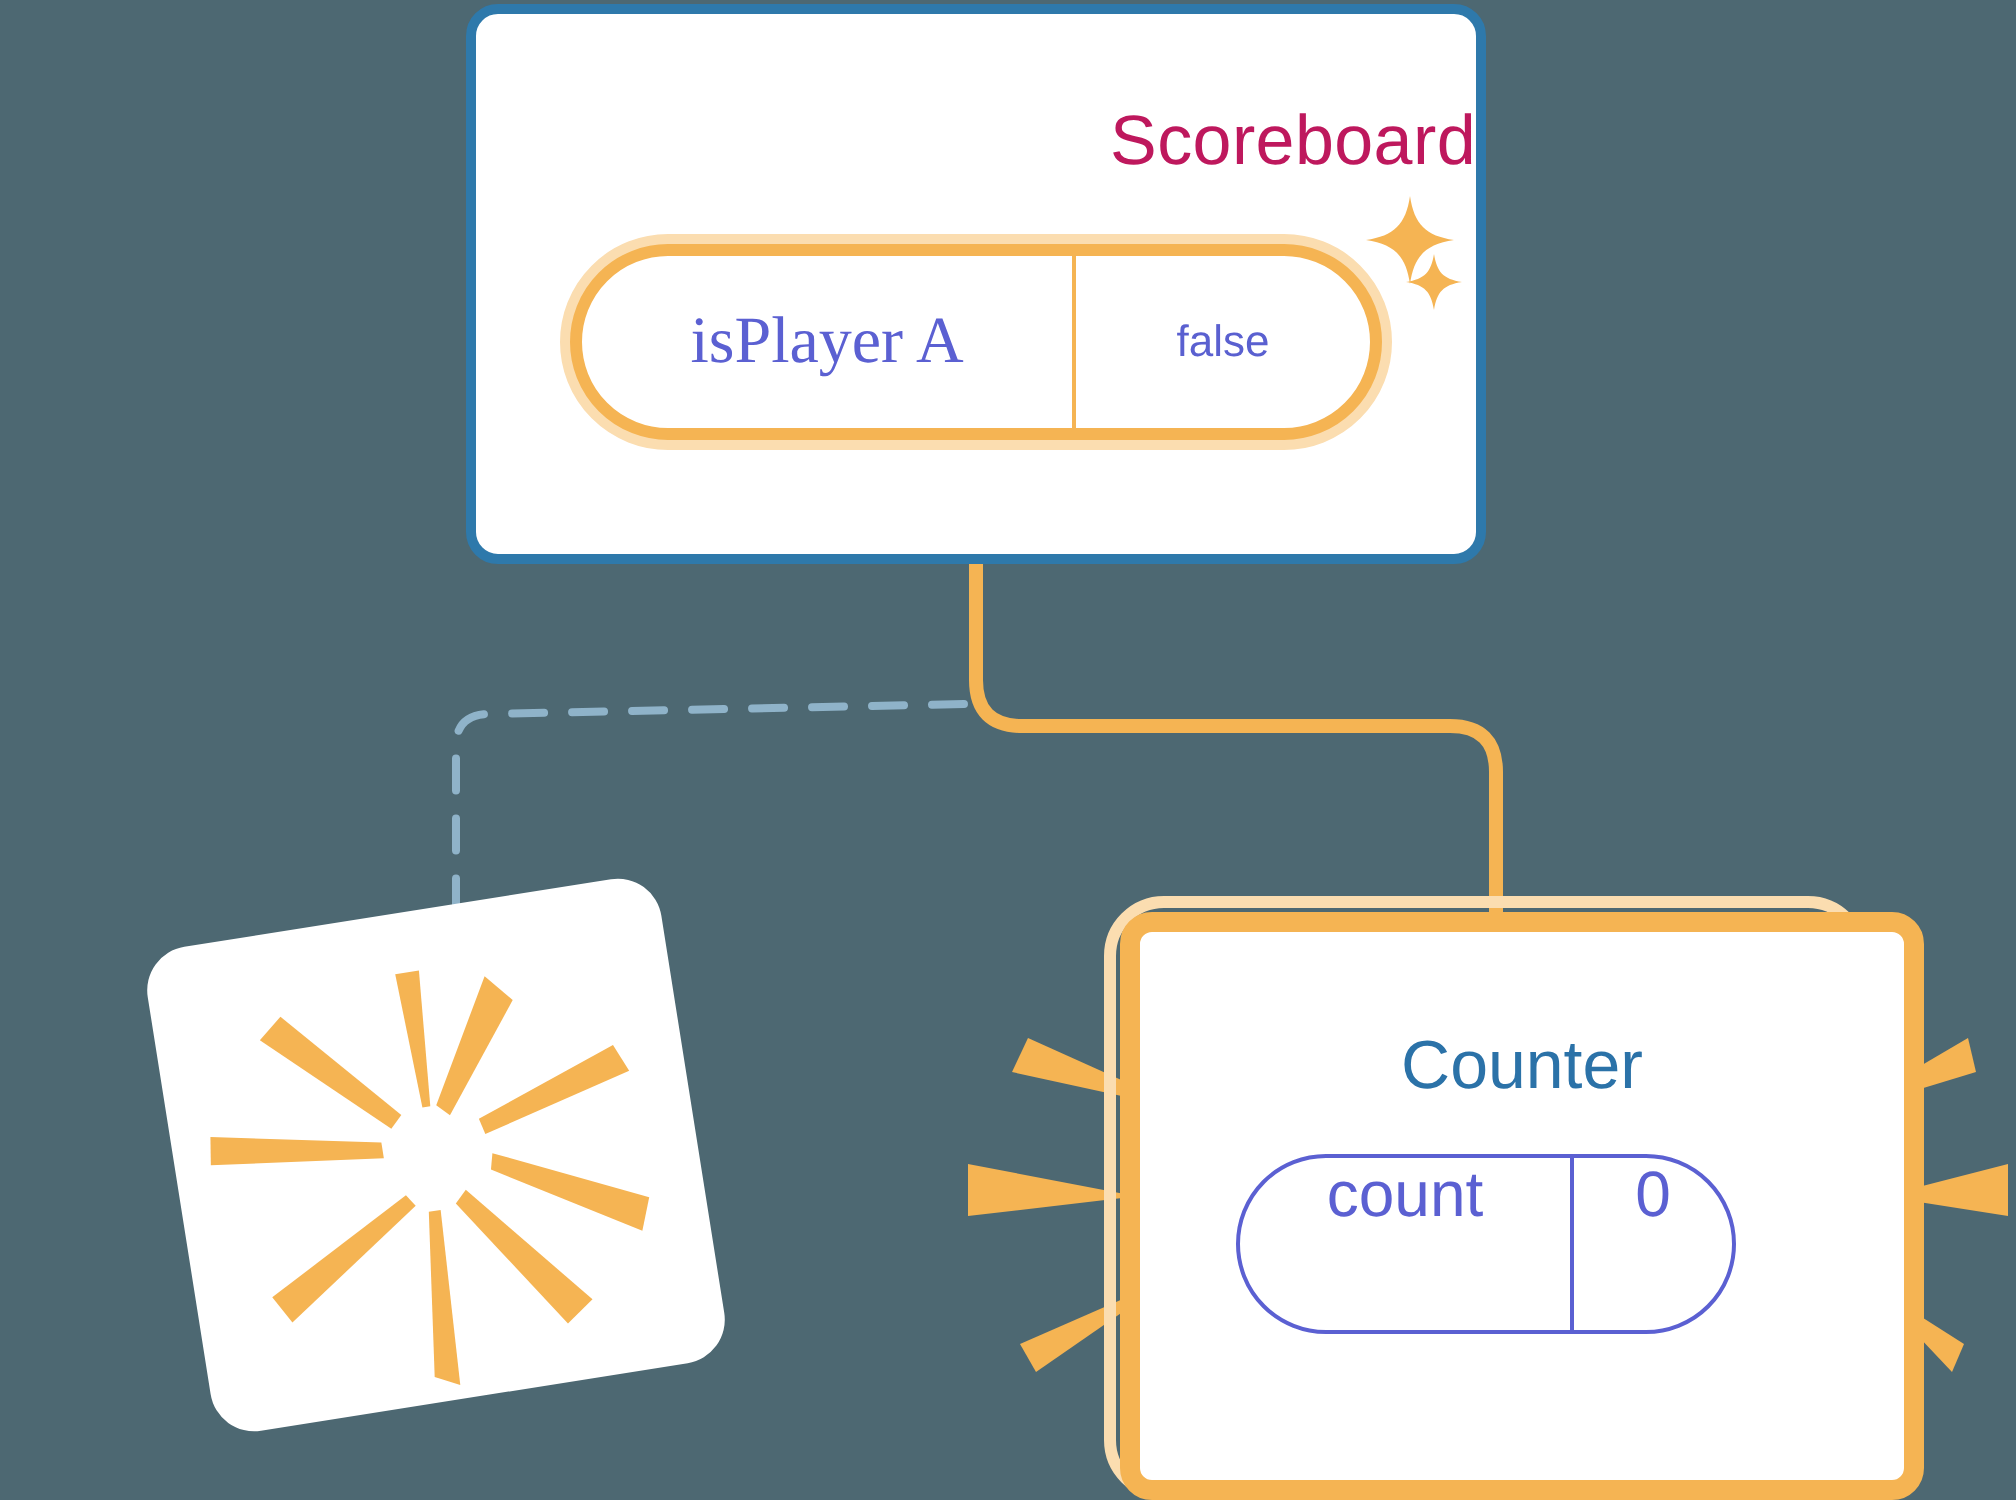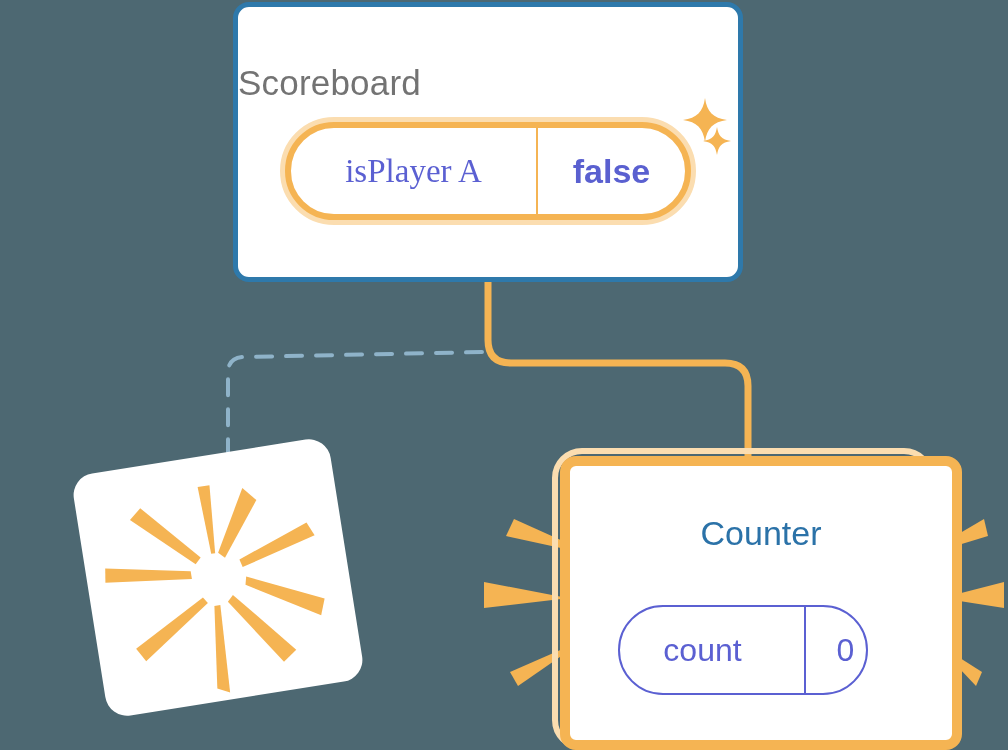--- a/index.html
+++ b/index.html
@@ -36,24 +36,24 @@
     height: 280px;
     background: #ffffff;
     border: 5px solid #2e79ab;
     border-radius: 16px;
     box-sizing: border-box;
     z-index: 5;
   }
   #scoreboard-title {
     position: absolute;
     left: 0;
-    top: 56px;
+    top: 44px;
     width: 100%;
-    text-align: left;
-    color: #737373;
+    text-align: right;
+    color: #be185d;
     font-size: 35px;
     letter-spacing: 0.2px;
   }
   
   #scoreboard-pill-wrap {
     position: absolute;
     left: 42px;
     top: 110px;
     width: 416px;
     height: 108px;
@@ -95,22 +95,22 @@
     background: #f5b453;
     align-self: stretch;
     margin: -1px 0;
   }
   #sb-pill-val {
     flex: 1;
     display: flex;
     align-items: center;
     justify-content: center;
     color: #5a60d0;
-    font-size: 34px;
-    font-weight: bold;
+    font-size: 22px;
+    font-weight: normal;
   }
 
   
   .sparkle {
     position: absolute;
     z-index: 6;
   }
 
   
   #counter-card-halo {
@@ -141,30 +141,29 @@
     left: 0;
     top: 48px;
     width: 100%;
     text-align: center;
     color: #2b72a8;
     font-size: 34px;
   }
   #counter-pill {
     position: absolute;
     left: 48px;
-    top: 139px;
+    top: 111px;
     width: 250px;
     height: 90px;
     box-sizing: border-box;
     border: 2px solid #5b60d2;
     border-radius: 45px;
     background: #ffffff;
     display: flex;
-    align-items: center;
-    gap: 19px;
+    align-items: flex-start;
   }
   #ct-pill-key {
     flex: 0 0 165px;
     display: flex;
     align-items: center;
     justify-content: center;
     color: #5b60d2;
     font-size: 32px;
   }
   #ct-pill-divider {

